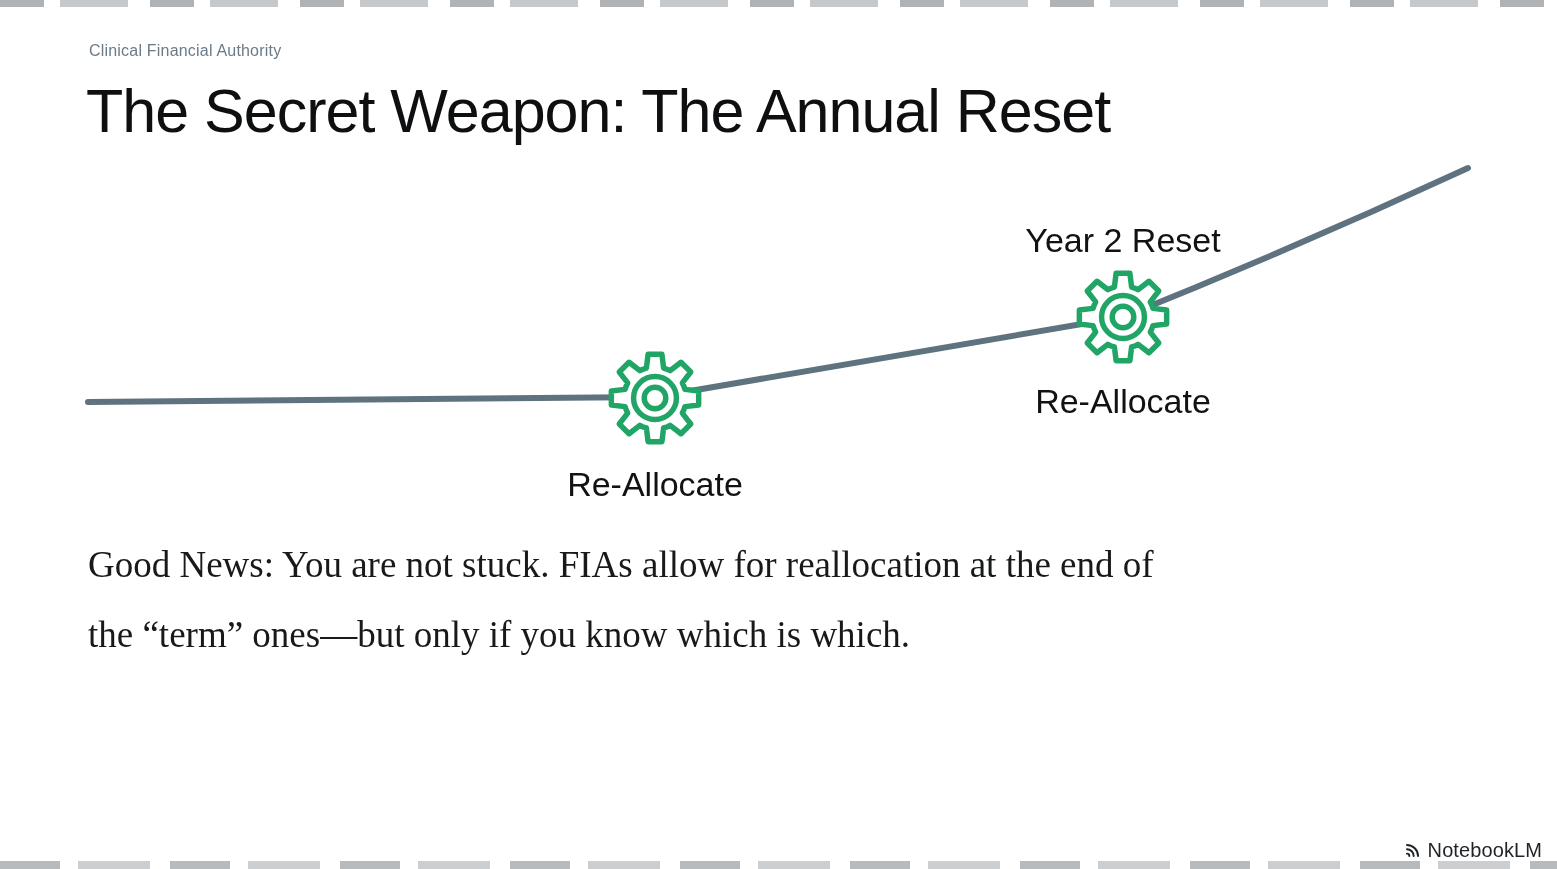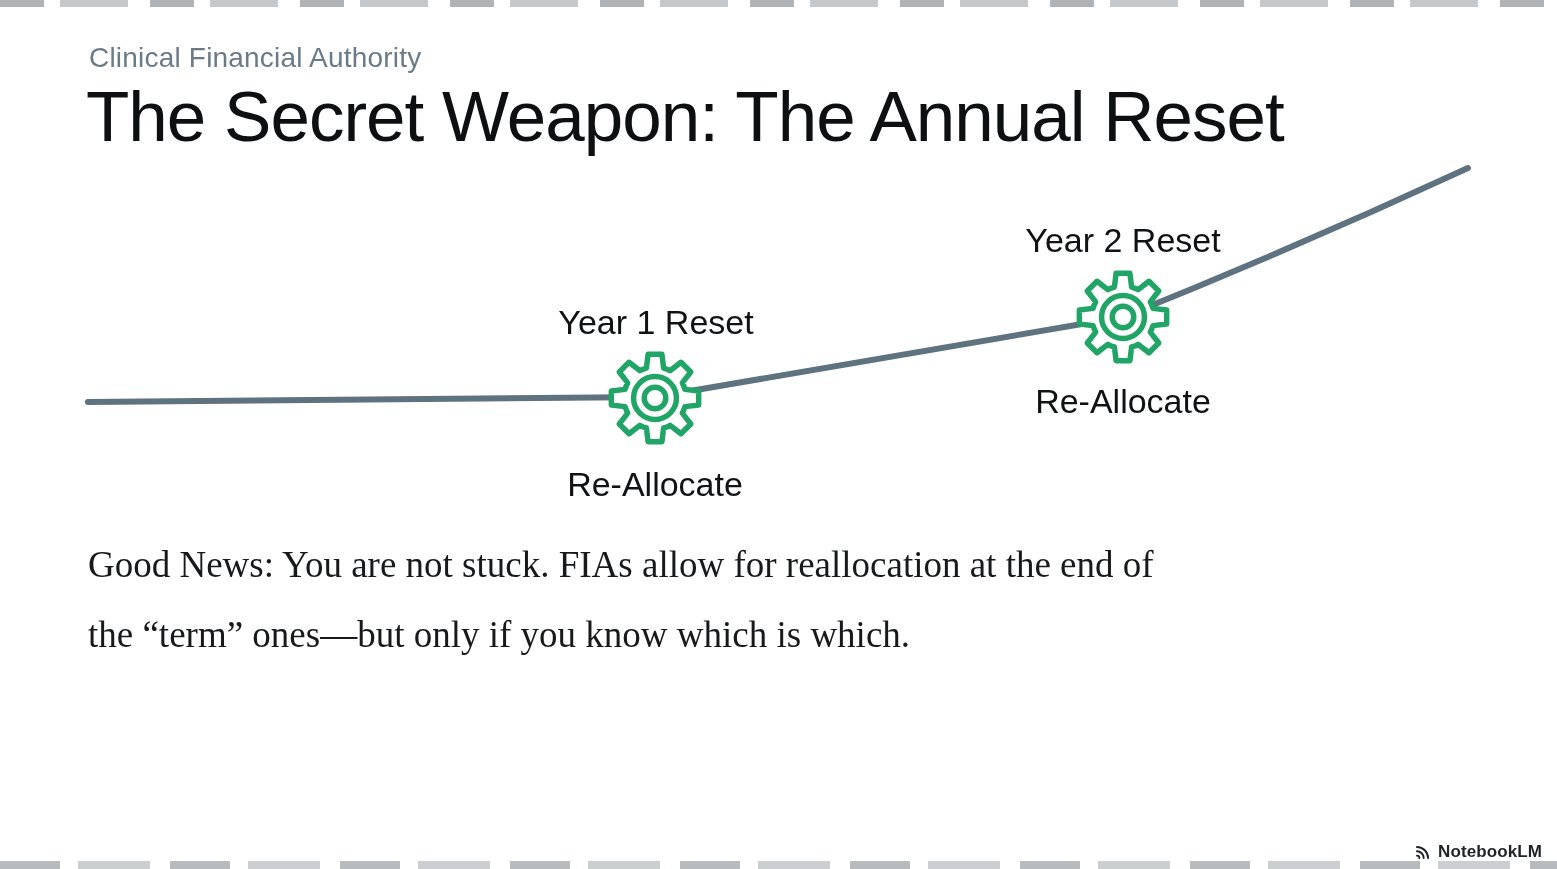--- a/index.html
+++ b/index.html
@@ -22,25 +22,25 @@
   }
   .strip-bottom {
     position: absolute; bottom: 0; left: 0; right: 0; height: 8px;
     background:
       repeating-linear-gradient(90deg, rgba(96,104,110,.45) 0 60px, transparent 60px 78px,
         rgba(96,104,110,.32) 78px 150px, transparent 150px 170px);
   }
 
   .kicker {
     position: absolute; left: 89px; top: 42px;
-    font-size: 28px; color: #6b7a87; letter-spacing: 0.2px;
+    font-size: 16px; color: #6b7a87; letter-spacing: 0.2px;
   }
   .title {
     position: absolute; left: 86px; top: 76px;
-    font-size: 71px; font-weight: 500; color: #0d0f11; letter-spacing: -1px;
+    font-size: 61px; font-weight: 500; color: #0d0f11; letter-spacing: -1px;
   }
 
   .diagram { position: absolute; left: 0; top: 150px; width: 1557px; height: 370px; }
   .diagram svg { position: absolute; left: 0; top: 0; }
 
   .dlabel {
     position: absolute; font-size: 34px; font-weight: 500; color: #101214; white-space: nowrap;
   }
   .centered { transform: translateX(-50%); }
 
@@ -49,21 +49,21 @@
     font-family: "Liberation Serif", serif;
     font-size: 37px; line-height: 49px; color: #17191b;
   }
   .para { margin: 0 0 21px 0; }
 
   .footer {
     position: absolute; right: 15px; bottom: 7px;
     display: flex; align-items: center; gap: 6px;
     color: #1f2327;
   }
-  .footer .brand { font-size: 17px; font-weight: 700; letter-spacing: 0.1px; }
+  .footer .brand { font-size: 20px; font-weight: 400; letter-spacing: 0.1px; }
 </style>
 </head>
 <body>
 
 <div class="frame">
 
   <div class="strip-top"></div>
 
   <div class="kicker">Clinical Financial Authority</div>
   <div class="title">The Secret Weapon: The Annual Reset</div>
@@ -93,21 +93,20 @@
                  A 24 24 0 0 1 -11.64 20.99 L -19.99 27.51 L -27.51 19.99 L -20.99 11.64
                  A 24 24 0 0 1 -23.07 6.62 L -33.58 5.32 L -33.58 -5.32 L -23.07 -6.62
                  A 24 24 0 0 1 -20.99 -11.64 L -27.51 -19.99 L -19.99 -27.51 L -11.64 -20.99
                  A 24 24 0 0 1 -6.62 -23.07 Z" fill="#ffffff" stroke="#20a566" stroke-width="4.2" stroke-linejoin="round"></path>
         <circle r="16.5" fill="#ffffff" stroke="#20a566" stroke-width="4.2"></circle>
         <circle r="8.3" fill="#ffffff" stroke="#20a566" stroke-width="4.2"></circle>
       </g>
     </svg>
 
 
-    <div class="dlabel centered" style="left:656px; top:153px;">Year 1 Reset</div>
     <div class="dlabel centered" style="left:655px; top:315px;">Re-Allocate</div>
 
     <div class="dlabel centered" style="left:1123px; top:71px;">Year 2 Reset</div>
     <div class="dlabel centered" style="left:1123px; top:232px;">Re-Allocate</div>
   </div>
 
   <div class="bodytext">
     <div class="para">
       <div>Good News: You are not stuck. FIAs allow for reallocation at the end of</div>
     </div>

